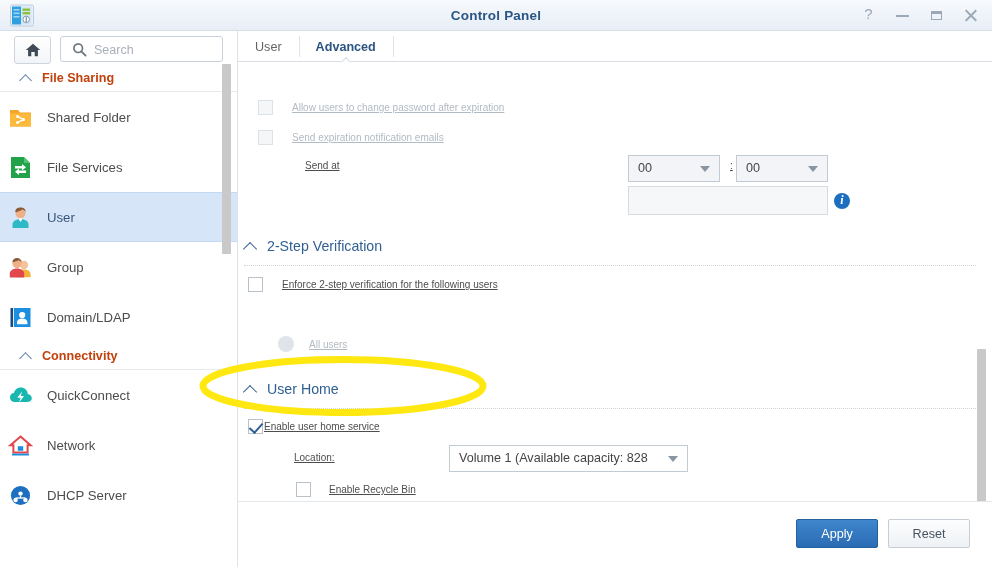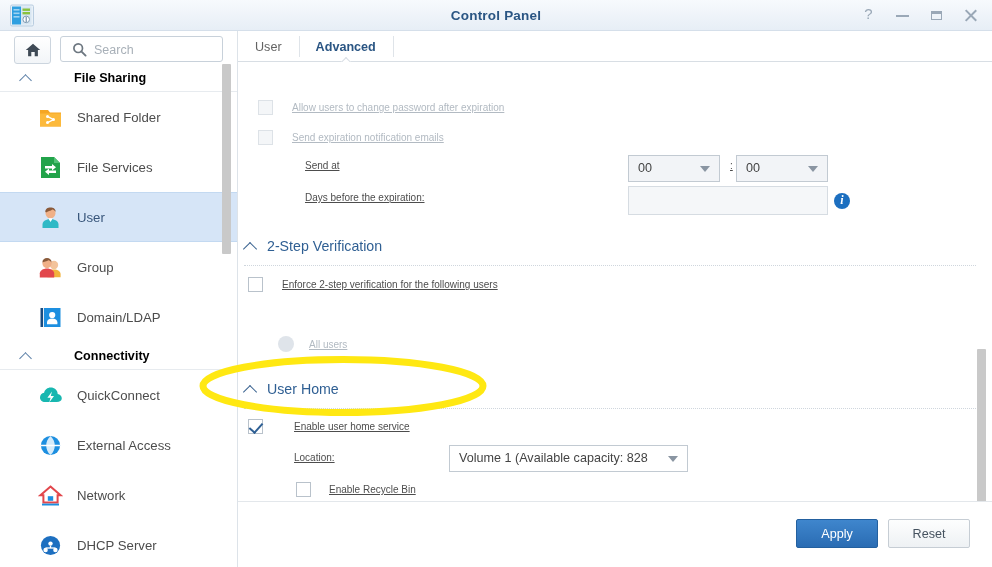--- a/index.html
+++ b/index.html
@@ -153,27 +153,27 @@
   }
   .group-head .chev::before {
     content: "";
     position: absolute; left: 1px; top: 5px;
     width: 8px; height: 8px;
     border-left: 1.8px solid #5a7ea6;
     border-top: 1.8px solid #5a7ea6;
     transform: rotate(45deg);
   }
   .group-head .gl {
-    font-size: 12.6px; font-weight: bold; color: #000000; margin-left: 32px;
+    font-size: 12.6px; font-weight: bold; color: #c2410c;
   }
   .nav-item {
     position: relative;
     height: 50px;
     display: flex; align-items: center;
-    padding-left: 38px;
+    padding-left: 8px;
     cursor: pointer;
     box-sizing: border-box;
   }
   .nav-item.active {
     background: #d6e5f7;
     border-top: 1px solid #c3d9f1;
     border-bottom: 1px solid #c3d9f1;
   }
   .nav-item .ico {
     width: 25px; height: 25px;
@@ -559,31 +559,20 @@
       <div class="nav-item">
         <span class="ico">
           <svg viewBox="0 0 25 25" width="25" height="25">
             <path d="M7 19 c-3 0 -5 -2 -5 -4.6 c0 -2.4 1.7 -4.3 4.1 -4.6 c0.7 -3.1 3.3 -5.2 6.6 -5.2 c3.8 0 6.8 2.7 7 6.3 c2.4 0.3 4.1 2.1 4.1 4.4 c0 2.6 -2.2 3.7 -5 3.7 z" fill="#18b7b0"></path>
             <path d="M14 8.6 l-4.6 6.2 h3.2 l-1.4 4.8 l4.8 -6.6 h-3.2 z" fill="#ffffff"></path>
           </svg>
         </span>
         <span class="lbl">QuickConnect</span>
       </div>
 
-      <div class="nav-item">
-        <span class="ico">
-          <svg viewBox="0 0 25 25" width="25" height="25">
-            <circle cx="12.5" cy="12.5" r="9.6" fill="#1d8fe0"></circle>
-            <path d="M12.5 2.9 c-3 2.6 -4.3 6.3 -4.3 9.6 c0 3.3 1.3 7 4.3 9.6 c3 -2.6 4.3 -6.3 4.3 -9.6 c0 -3.3 -1.3 -7 -4.3 -9.6 z" fill="#ffffff" opacity="0.82"></path>
-            <line x1="3" y1="12.5" x2="22" y2="12.5" stroke="#ffffff" stroke-width="1.5"></line>
-            <path d="M12.5 2.9 a9.6 9.6 0 0 1 0 19.2" fill="none" stroke="#ffffff" stroke-width="0"></path>
-          </svg>
-        </span>
-        <span class="lbl">External Access</span>
-      </div>
 
       <div class="nav-item">
         <span class="ico">
           <svg viewBox="0 0 25 25" width="25" height="25">
             <path d="M12.5 3.5 L22.5 12.2 H19.6 V19.5 H5.4 V12.2 H2.5 Z" fill="none" stroke="#e2474c" stroke-width="2"></path>
             <rect x="9.8" y="13.2" width="5.4" height="4.6" fill="#1d8fe0"></rect>
             <rect x="4" y="20.6" width="17" height="1.9" fill="#1d8fe0"></rect>
           </svg>
         </span>
         <span class="lbl">Network</span>
@@ -646,23 +635,20 @@
         <span class="arrow"></span>
       </div>
       <div class="row" style="left:492px; top:98px;">
         <span class="lab">:</span>
       </div>
       <div class="ddl flat" style="left:498px; top:93px; width:92px;">
         <span class="dv">00</span>
         <span class="arrow"></span>
       </div>
 
-      <div class="row" style="left:67px; top:130px;">
-        <span class="lab">Days before the expiration:</span>
-      </div>
       <div class="txtfield" style="left:390px; top:124px; width:200px;"></div>
       <div class="info-ico" style="left:596px; top:131px;"></div>
 
       <div class="sec-head" style="left:6px; top:176px;">
         <span class="chev"></span>
         <span class="st">2-Step Verification</span>
       </div>
       <div class="sec-rule" style="left:6px; top:203px; width:732px;"></div>
 
       <div class="row" style="left:10px; top:215px;">
@@ -676,21 +662,21 @@
       </div>
 
       <div class="sec-head" style="left:6px; top:319px;">
         <span class="chev"></span>
         <span class="st">User Home</span>
       </div>
       <div class="sec-rule" style="left:6px; top:346px; width:732px;"></div>
 
       <div class="row" style="left:10px; top:357px;">
         <span class="cb checked"></span>
-        <span class="lab" style="margin-left:31px;">Enable user home service</span>
+        <span class="lab" style="margin-left:1px;">Enable user home service</span>
       </div>
 
       <div class="row" style="left:56px; top:390px;">
         <span class="lab">Location:</span>
       </div>
       <div class="ddl" style="left:211px; top:383px; width:239px;">
         <span class="dv">Volume 1 (Available capacity:  828</span>
         <span class="arrow" style="background:#ffffff; box-shadow:-6px 0 5px 3px #ffffff;"></span>
       </div>
 

